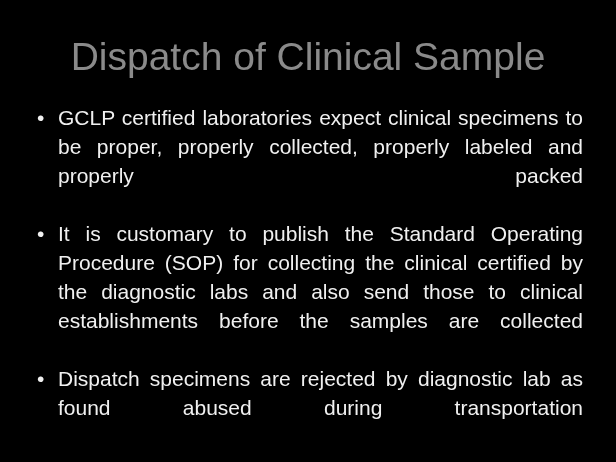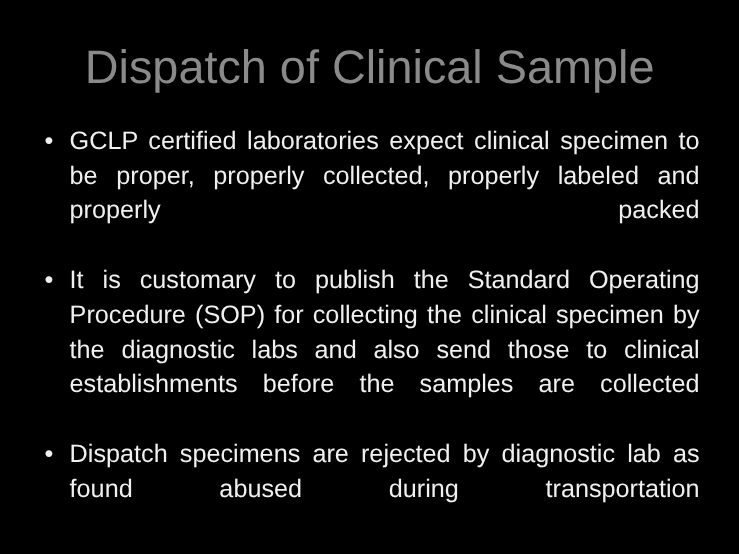--- a/index.html
+++ b/index.html
@@ -74,26 +74,26 @@
 <body>
 
 <div class="slide">
 
   <div class="slide-title">Dispatch of Clinical Sample</div>
 
   <div class="body-block">
 
     <div class="bullet-item">
       <span class="bullet-marker">•</span>
-      <span class="bullet-text">GCLP certified laboratories expect clinical specimen to be proper, properly collected, properly labeled and properly packed</span>
+      <span class="bullet-text">GCLP certified laboratories expect clinical specimens to be proper, properly collected, properly labeled and properly packed</span>
     </div>
 
     <div class="bullet-item">
       <span class="bullet-marker">•</span>
-      <span class="bullet-text">It is customary to publish the Standard Operating Procedure (SOP) for collecting the clinical specimen by the diagnostic labs and also send those to clinical establishments before the samples are collected</span>
+      <span class="bullet-text">It is customary to publish the Standard Operating Procedure (SOP) for collecting the clinical certified by the diagnostic labs and also send those to clinical establishments before the samples are collected</span>
     </div>
 
     <div class="bullet-item">
       <span class="bullet-marker">•</span>
       <span class="bullet-text">Dispatch specimens are rejected by diagnostic lab as found abused during transportation</span>
     </div>
 
   </div>
 
 </div>

